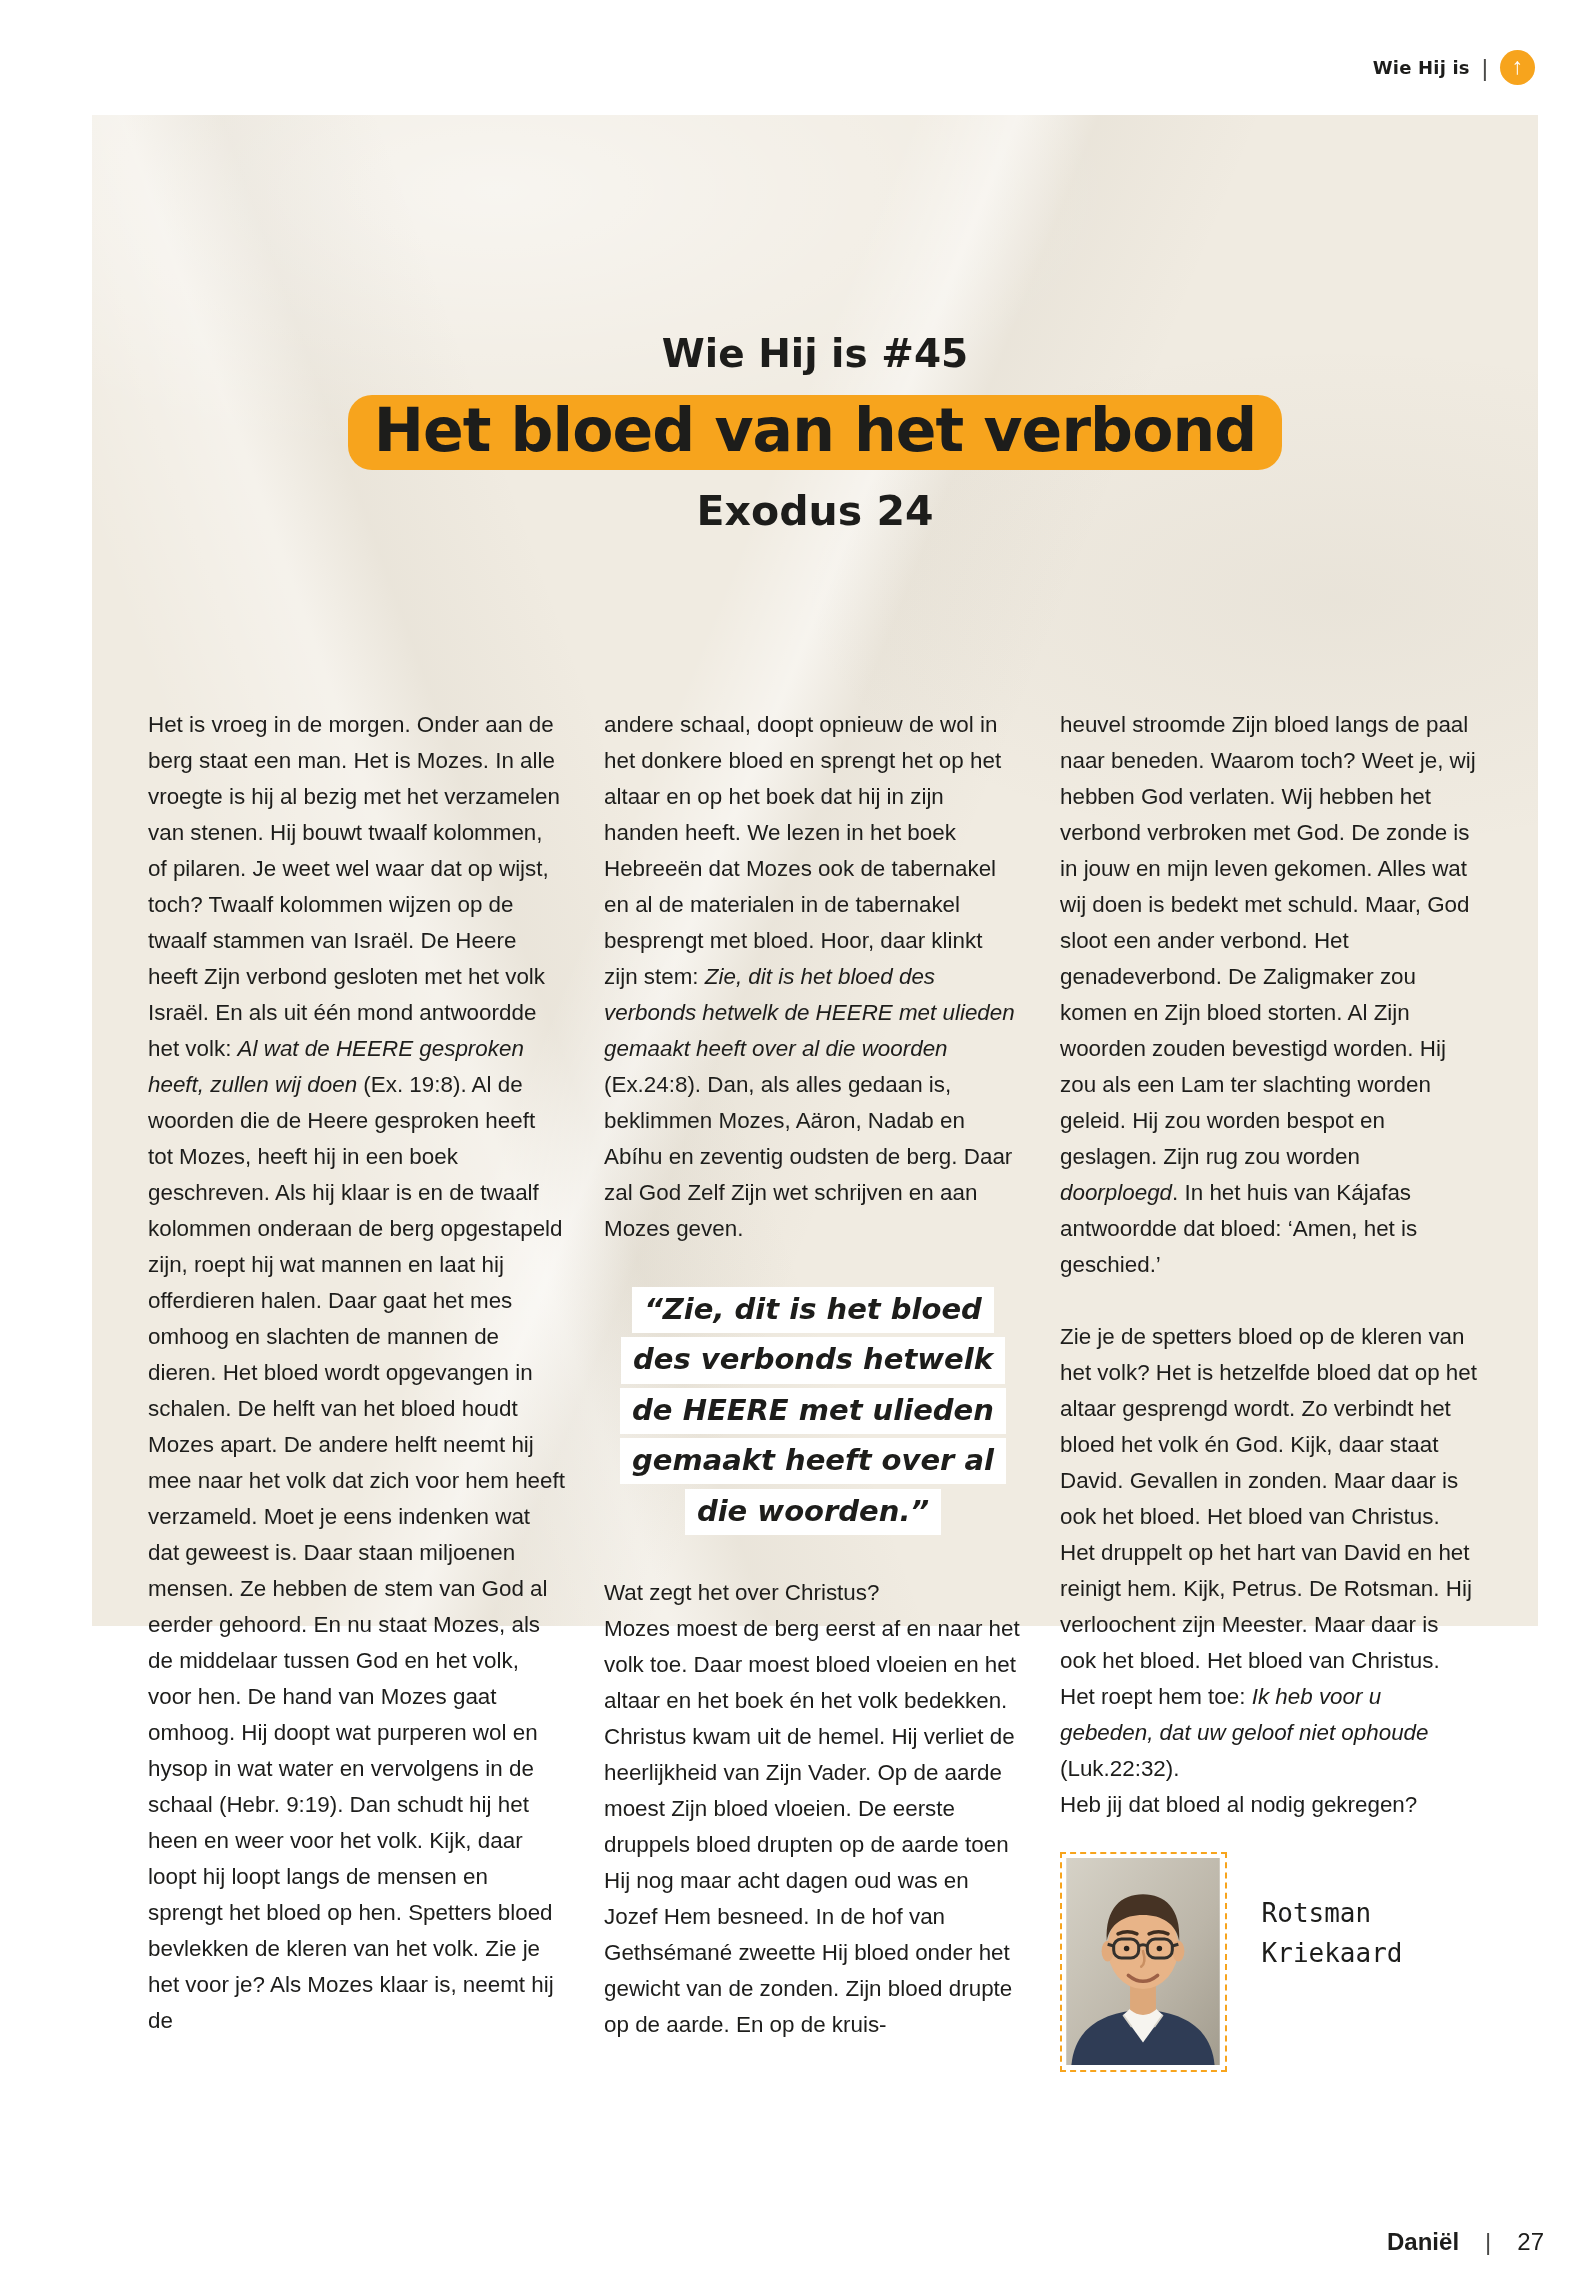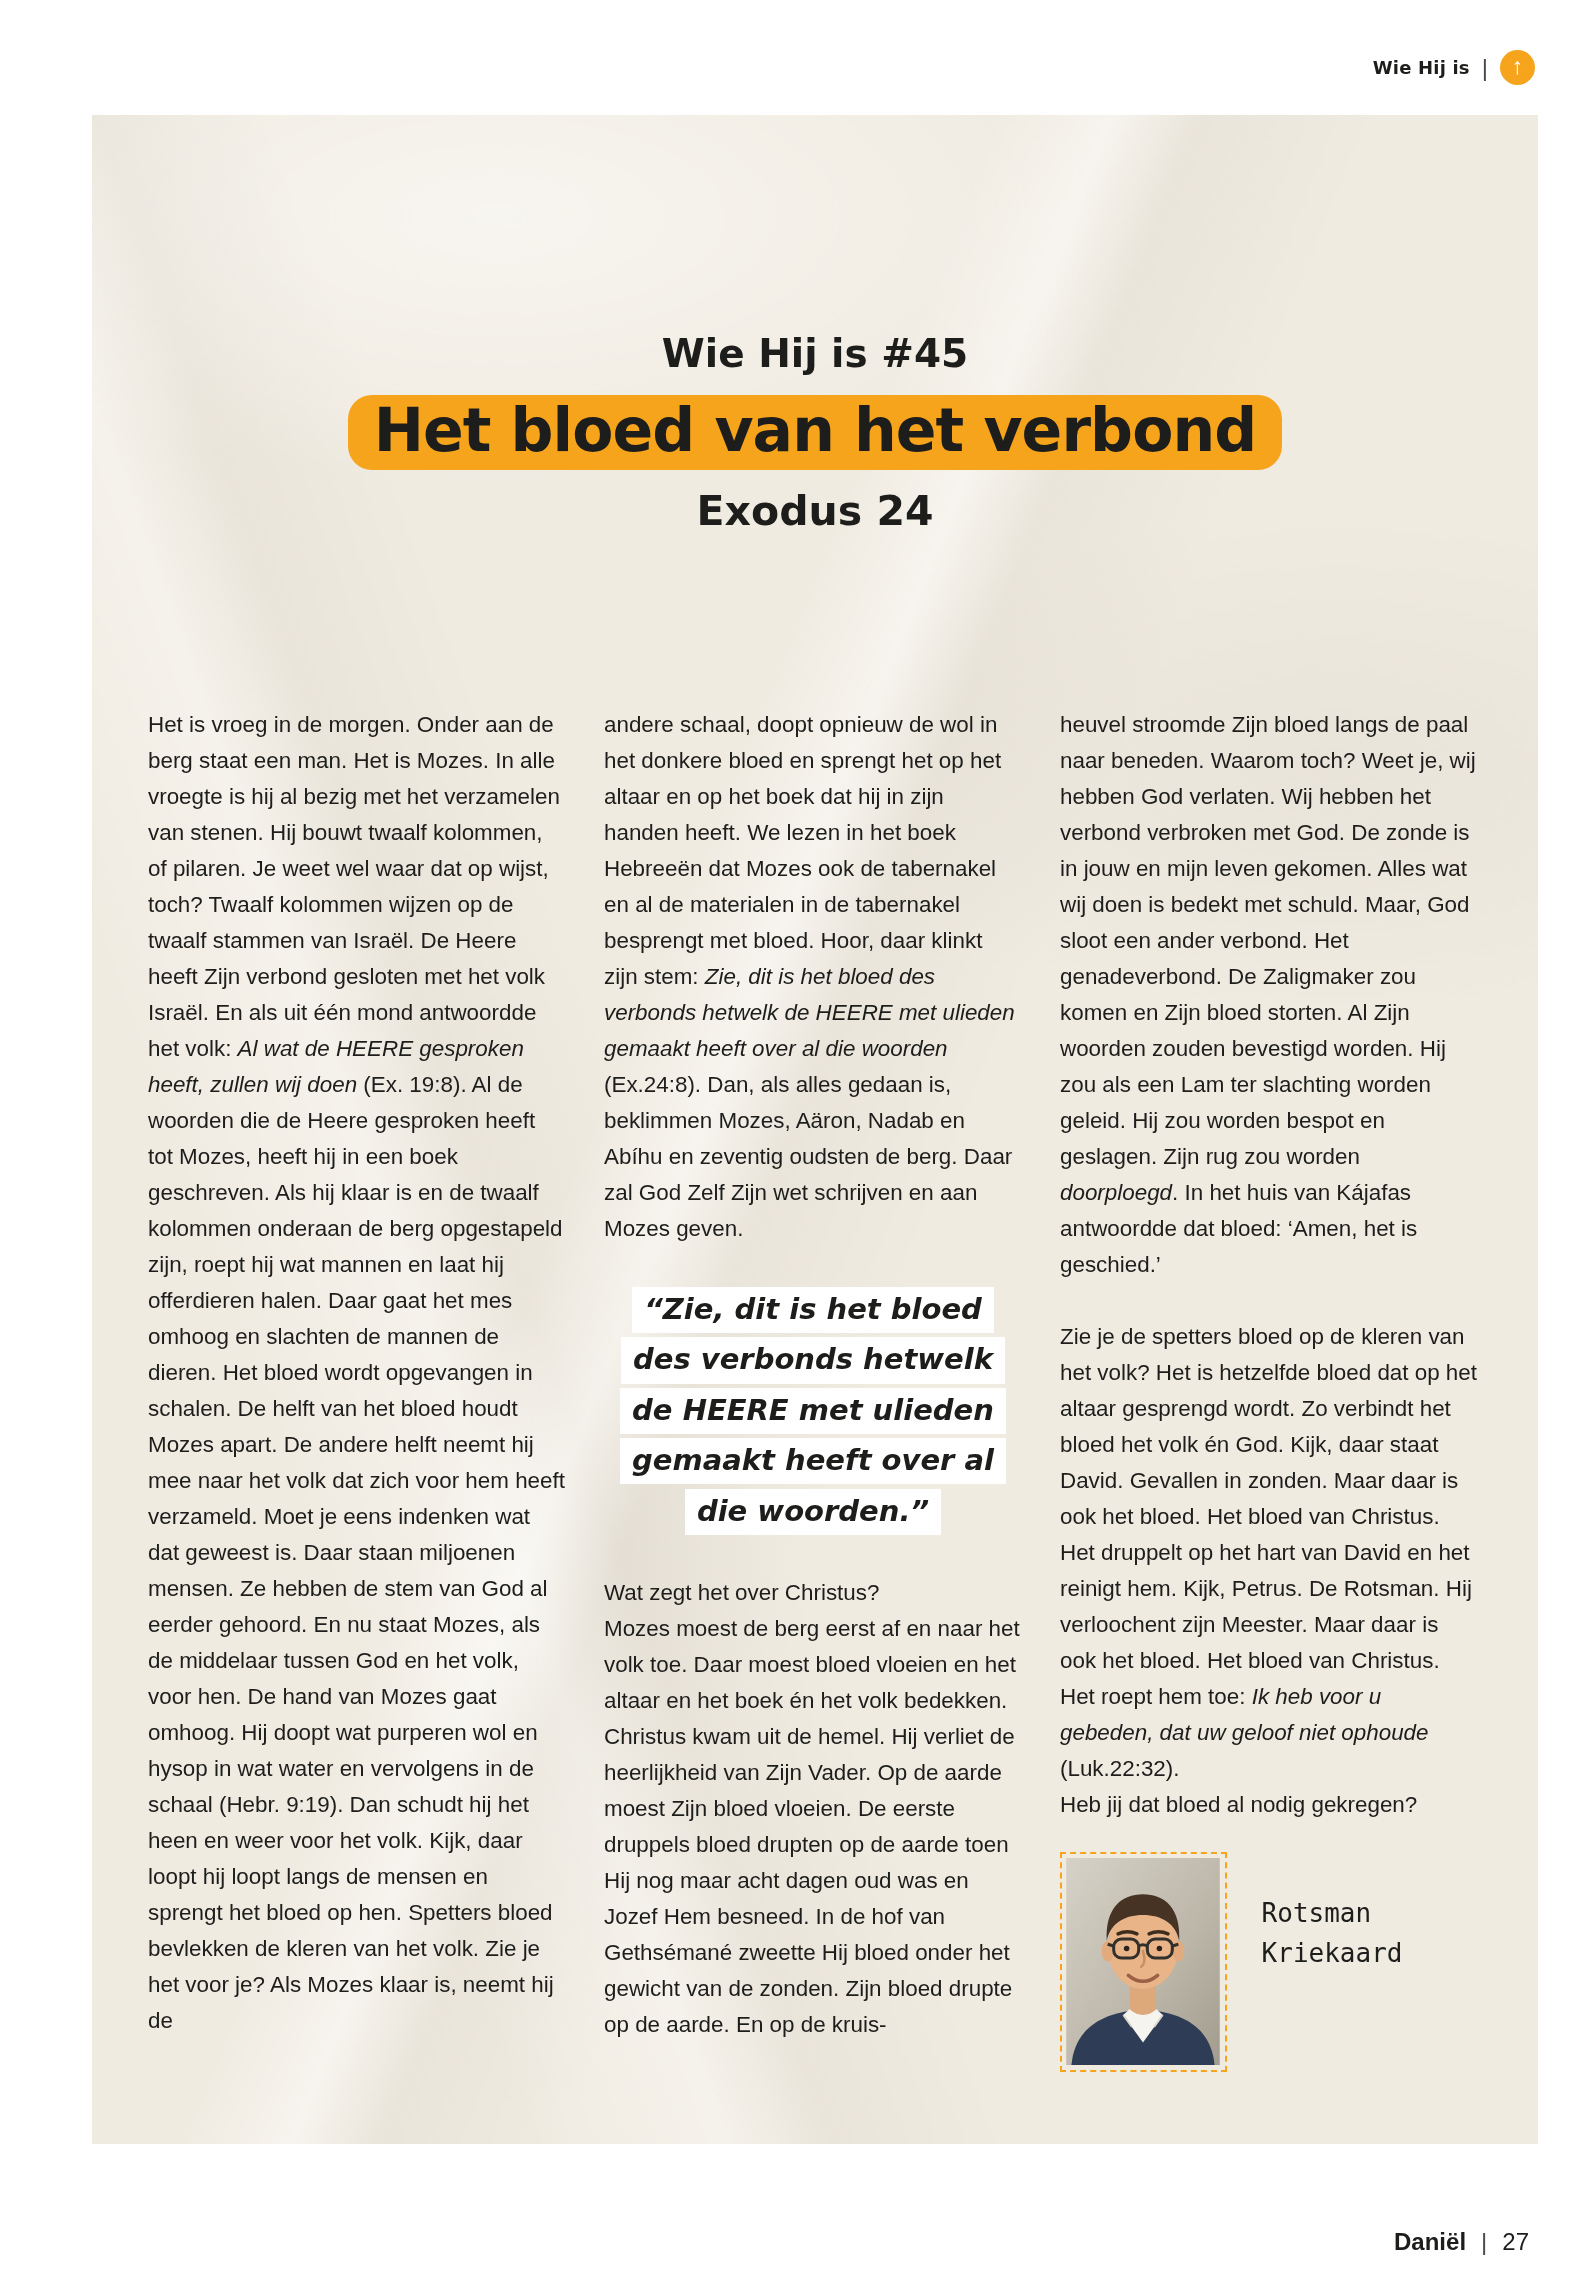--- a/index.html
+++ b/index.html
@@ -31,21 +31,21 @@
   .up-btn{
     width:35px;height:35px;border-radius:50%;
     background:var(--accent);
     display:flex;align-items:center;justify-content:center;
     cursor:pointer;
   }
   .up-glyph{color:#fff;font-size:23px;font-weight:bold;line-height:1;transform:translateY(-0.9px);}
 
   
   .paper{
-    position:absolute;left:92px;top:115px;width:1446px;height:2029px;
+    position:absolute;left:92px;top:115px;width:1446px;height:1511px;
     background:var(--paper);
   }
   .paper::before{
     content:"";position:absolute;inset:0;pointer-events:none;
     background:
       linear-gradient(112deg, rgba(255,255,255,0) 40%, rgba(255,255,255,.45) 45%, rgba(120,110,90,.05) 49%, rgba(255,255,255,0) 57%),
       linear-gradient(250deg, rgba(255,255,255,0) 58%, rgba(120,110,90,.05) 66%, rgba(255,255,255,.35) 71%, rgba(255,255,255,0) 80%),
       radial-gradient(1036px 449px at 28% 5%, rgba(255,255,255,.5), rgba(255,255,255,0) 60%),
       radial-gradient(777px 362px at 86% 32%, rgba(120,110,90,.06), rgba(255,255,255,0) 70%);
   }
@@ -101,22 +101,22 @@
   .photo-frame svg{display:block;}
   .author-name{
     margin-left:35px;margin-top:41px;
     font-family:"DejaVu Sans Mono","Liberation Mono",monospace;
     font-size:26px;line-height:40px;
   }
   .author-name span{display:block;}
 
   
   .bottom-bar{
-    position:absolute;right:63px;top:2228px;
-    display:flex;align-items:center;gap:15px;font-size:24px;
+    position:absolute;right:48px;top:2228px;
+    display:flex;align-items:center;gap:26px;font-size:24px;
   }
   .bottom-bar .brand{font-weight:bold;}
 </style>
 </head>
 <body>
 
 <div class="page-root">
 
   <header class="top-bar">
     <span class="brand">Wie Hij is</span>

